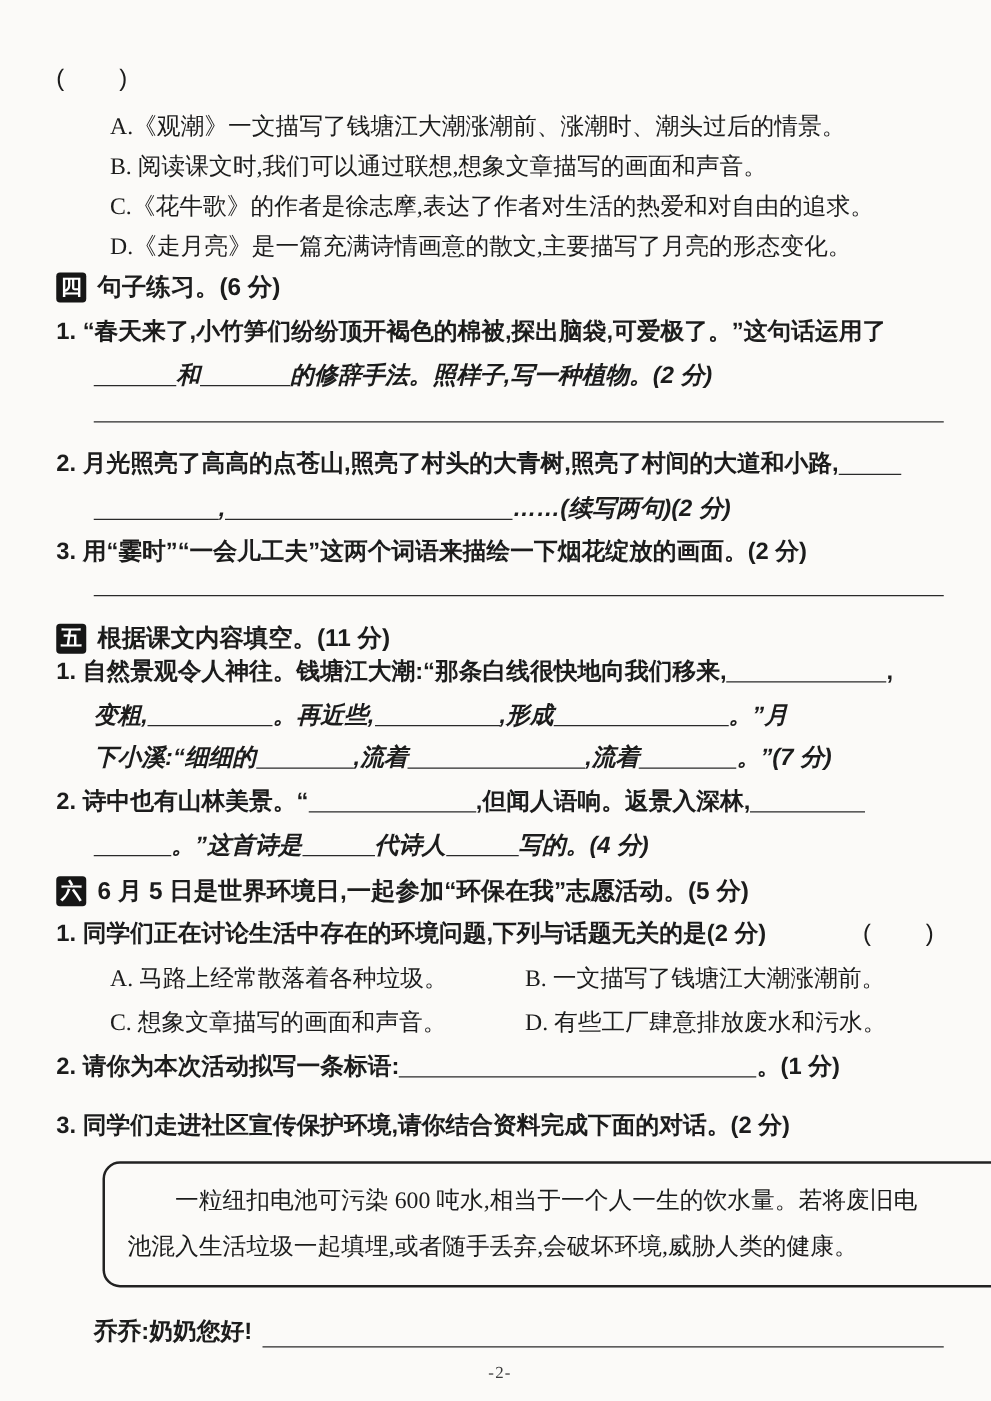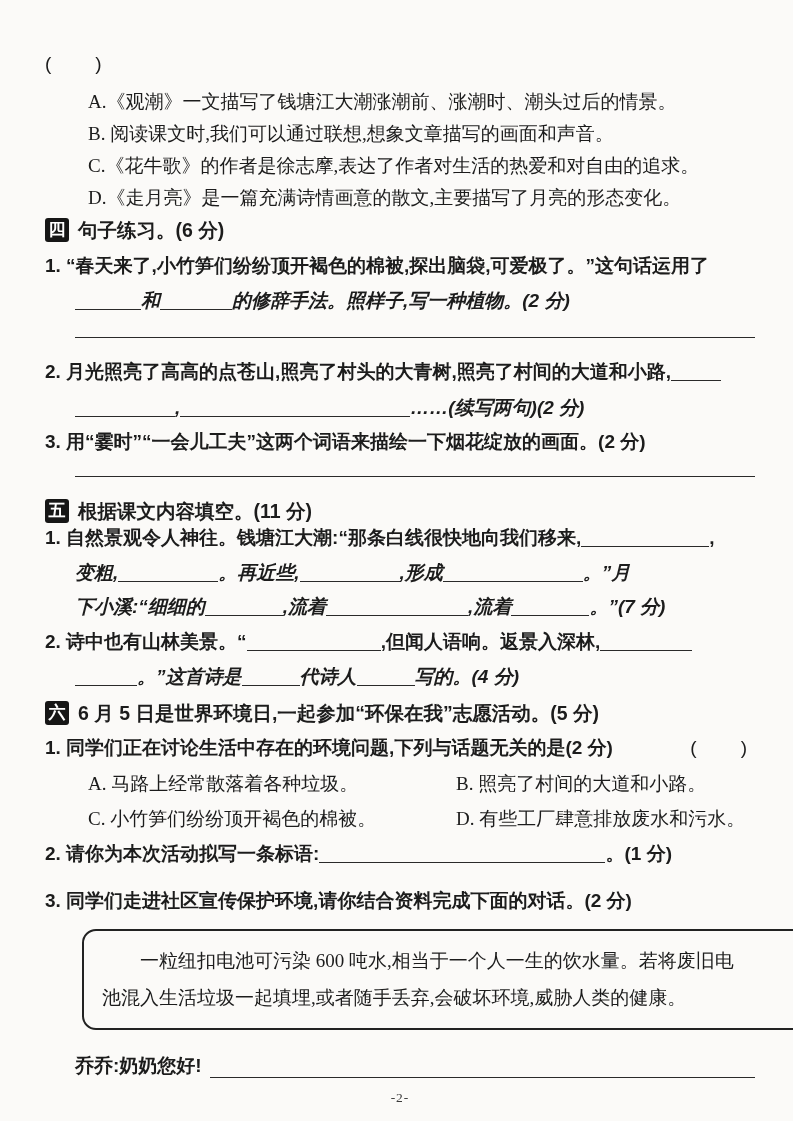--- a/index.html
+++ b/index.html
@@ -37,21 +37,21 @@
     height:1em;
     border-bottom:1.7px solid var(--rule);
     vertical-align:-0.18em;
   }
   .answer-line{
     height:0;border-bottom:1.7px solid var(--rule);
     margin-left:30px;
   }
   .pl30{padding-left:30px;font-style:italic;}
   .pl43{padding-left:43px;}
-  .two-col{display:flex;gap:36px;}
+  .two-col{display:flex;}
   .two-col .col1{width:332px;flex:0 0 auto;}
   .info-box{
     margin-left:37px;
     width:792px;box-sizing:border-box;
     border:2.2px solid #222;border-radius:14px;
     padding:11px 18px 12px 18px;
   }
   .info-box .boxline{
     white-space:nowrap;line-height:37px;font-size:19px;
     font-family:"Liberation Serif",serif;
@@ -103,24 +103,24 @@
   <div class="row sec" style="margin-top:11px">
     <span class="badge">六</span>
     <span class="title">6 月 5 日是世界环境日,一起参加“环保在我”志愿活动。(5 分)</span>
   </div>
   <div class="row q just" style="margin-top:10px">
     <span>1. 同学们正在讨论生活中存在的环境问题,下列与话题无关的是(2 分)</span>
     <span class="bracket">(　　)</span>
   </div>
   <div class="row opt pl43 two-col" style="margin-top:12px">
     <span class="col1">A. 马路上经常散落着各种垃圾。</span>
-    <span>B. 照亮了村间的大道和小路。</span>
+    <span>B. 一文描写了钱塘江大潮涨潮前。</span>
   </div>
   <div class="row opt pl43 two-col" style="margin-top:11px">
-    <span class="col1">C. 小竹笋们纷纷顶开褐色的棉被。</span>
+    <span class="col1">C. 想象文章描写的画面和声音。</span>
     <span>D. 有些工厂肆意排放废水和污水。</span>
   </div>
   <div class="row q" style="margin-top:11px">2. 请你为本次活动拟写一条标语:<span class="blank" style="width: 286px;"></span>。(1 分)</div>
   <div class="row q" style="margin-top:23px">3. 同学们走进社区宣传保护环境,请你结合资料完成下面的对话。(2 分)</div>
 
   <div class="info-box" style="margin-top:16px">
     <div class="boxline first">一粒纽扣电池可污染 600 吨水,相当于一个人一生的饮水量。若将废旧电</div>
     <div class="boxline">池混入生活垃圾一起填埋,或者随手丢弃,会破坏环境,威胁人类的健康。</div>
   </div>
 

